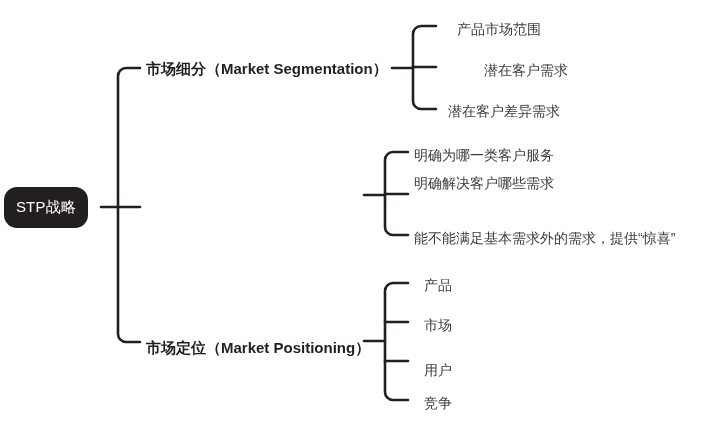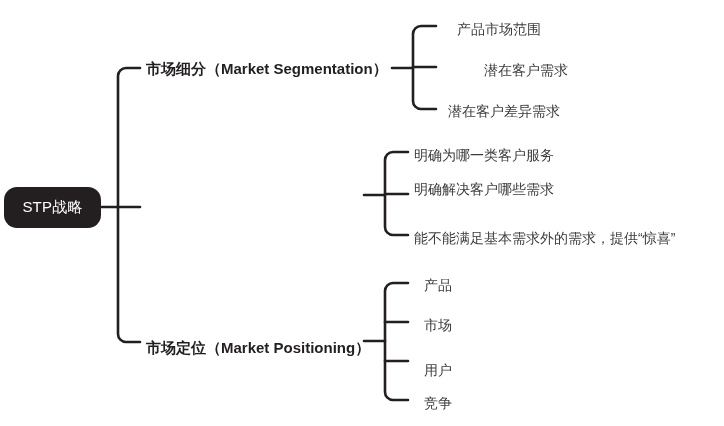--- a/index.html
+++ b/index.html
@@ -25,21 +25,21 @@
     position: absolute;
     left: 0;
     top: 0;
     width: 724px;
     height: 426px;
   }
   .root-node {
     position: absolute;
     left: 4px;
     top: 187px;
-    width: 97px;
+    width: 84px;
     height: 41px;
     background: #231f20;
     border-radius: 13px;
     display: flex;
     align-items: center;
     justify-content: center;
   }
   .root-label {
     color: #ffffff;
     font-size: 15px;
@@ -102,21 +102,21 @@
   </div>
 
   <div class="branch-label b1">市场细分（Market Segmentation）</div>
   <div class="branch-label b3">市场定位（Market Positioning）</div>
 
   <div class="leaf-label" style="left:448px; top:22px;margin-left:9px;">产品市场范围</div>
   <div class="leaf-label" style="left:448px; top:63px;margin-left:36px;">潜在客户需求</div>
   <div class="leaf-label" style="left:448px; top:104px;">潜在客户差异需求</div>
 
   <div class="leaf-label" style="left:414px; top:148px;text-align:right;">明确为哪一类客户服务</div>
-  <div class="leaf-label" style="left:414px; top:182px;">明确解决客户哪些需求</div>
+  <div class="leaf-label" style="left:414px; top:176px;">明确解决客户哪些需求</div>
   <div class="leaf-label" style="left:414px; top:231px;">能不能满足基本需求外的需求，提供“惊喜”</div>
 
   <div class="leaf-label" style="left:424px; top:279px;font-family:Liberation Serif, serif;">产品</div>
   <div class="leaf-label" style="left:424px; top:318px;">市场</div>
   <div class="leaf-label" style="left:424px; top:363px;">用户</div>
   <div class="leaf-label" style="left:424px; top:396px;">竞争</div>
 
 </div>
 
 </body></html>

